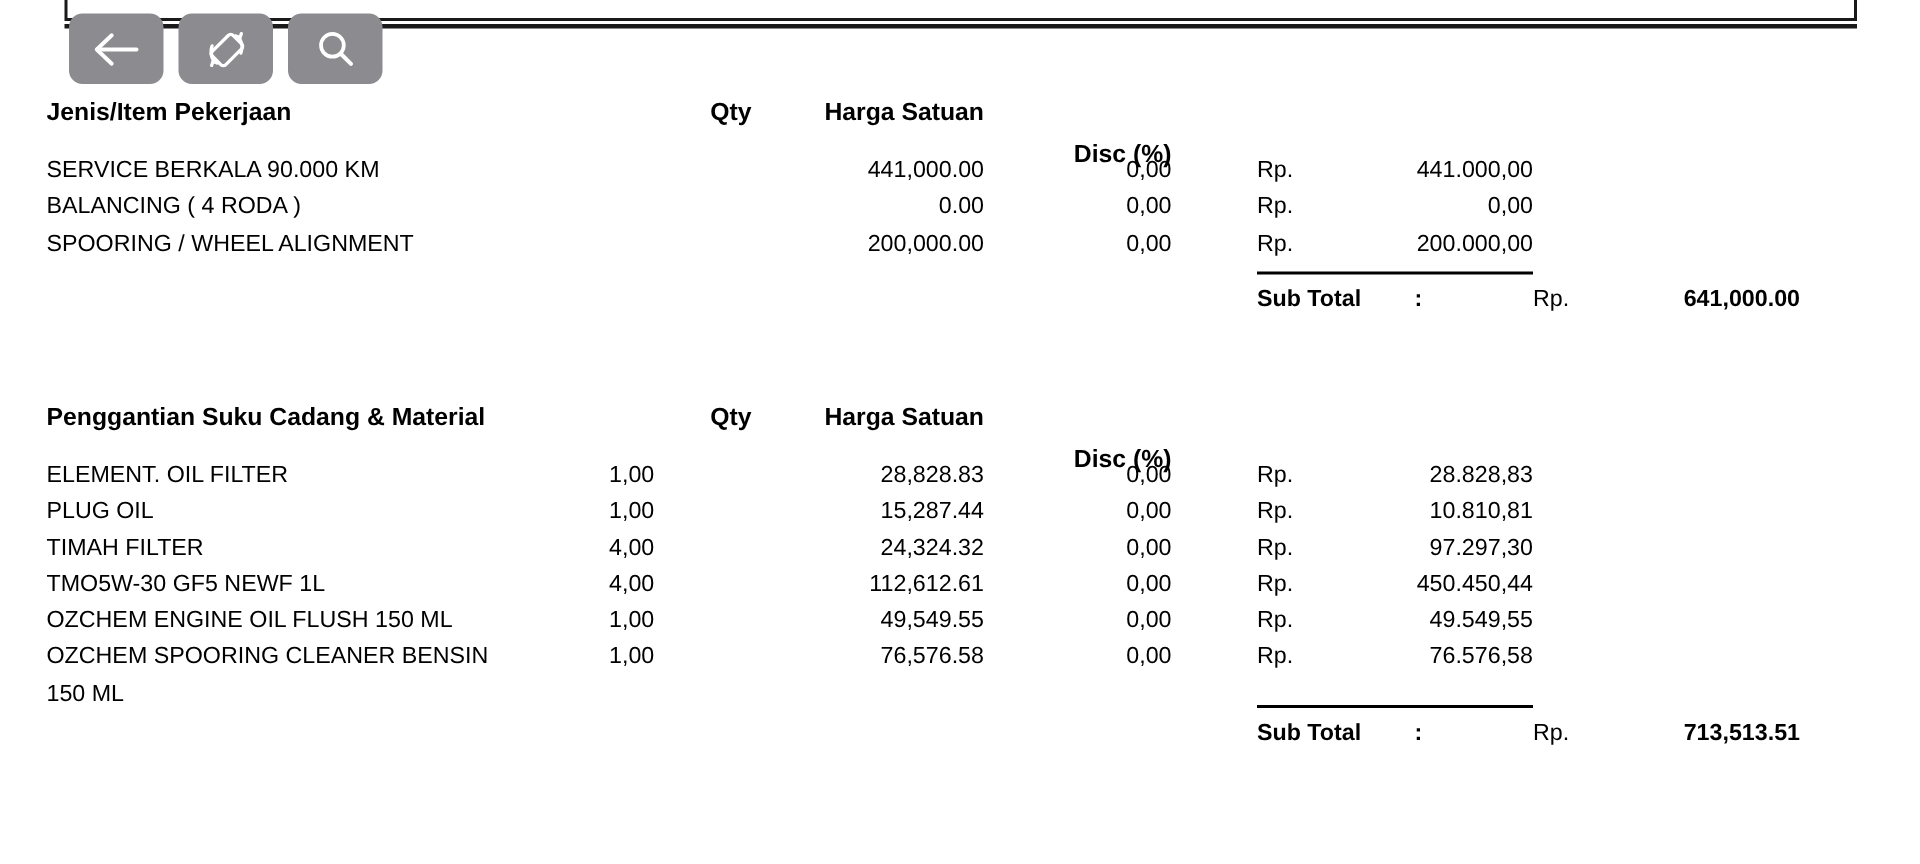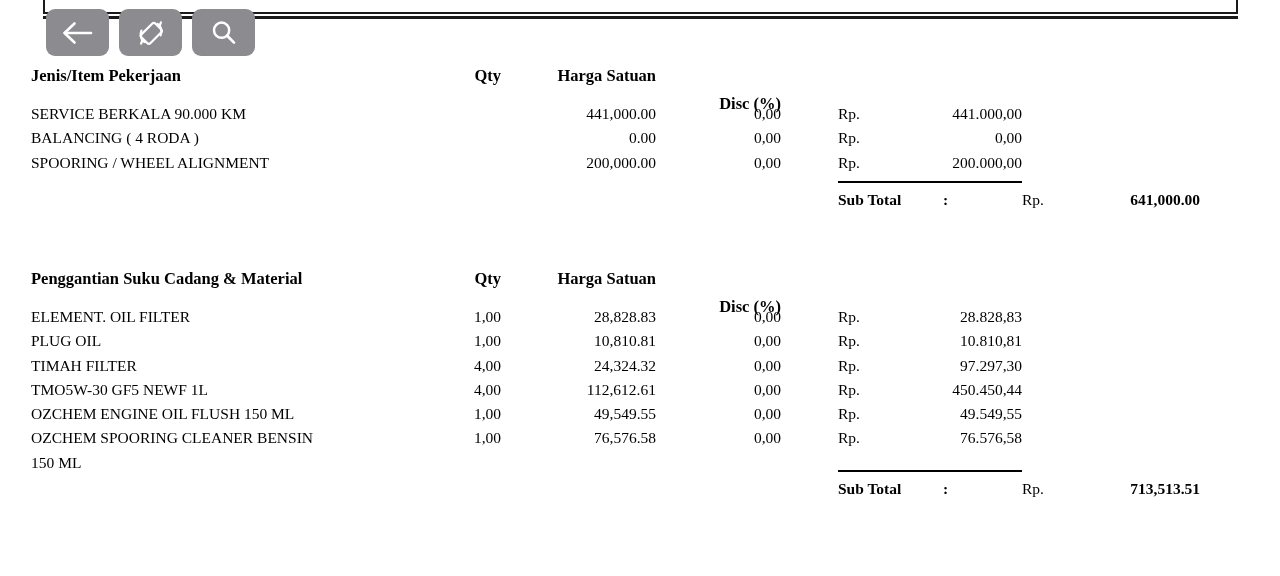--- a/index.html
+++ b/index.html
@@ -60,21 +60,20 @@
     display: block;
   }
 
   
   #sheet {
     position: absolute;
     left: 0;
     top: 0;
     width: 1280px;
     height: 576px;
-    font-family: Liberation Serif, serif;
   }
 
   .section { position: absolute; left: 0; width: 1280px; }
   #section-services { top: 66px; }
   #section-parts { top: 269px; }
 
   .sec-header {
     position: relative;
     height: 26px;
     font-weight: bold;
@@ -85,21 +84,21 @@
   .sec-header .col-price { position: absolute; left: 506px; top: 0; width: 150px; text-align: right; }
   .sec-header .col-disc  { position: absolute; left: 676px; top: 0; width: 105px; text-align: right; margin-top: 28px; }
 
   .rows { position: relative; }
   .row {
     position: relative;
     height: 24.3px;
     font-size: 15.5px;
   }
   .row .c-name  { position: absolute; left: 31px; top: 0; width: 360px; }
-  .row .c-qty   { position: absolute; left: 406px; top: 0; width: 95px; text-align: right; }
+  .row .c-qty   { position: absolute; left: 406px; top: 0; width: 95px; text-align: left; }
   .row .c-price { position: absolute; left: 506px; top: 0; width: 150px; text-align: right; }
   .row .c-disc  { position: absolute; left: 676px; top: 0; width: 105px; text-align: right; }
   .row .c-cur   { position: absolute; left: 838px; top: 0; }
   .row .c-amt   { position: absolute; left: 880px; top: 0; width: 142px; text-align: right; }
   .row .c-name2 { position: absolute; left: 31px; top: 24.3px; width: 360px; }
 
   .subtotal-block { position: absolute; left: 0; width: 1280px; }
   #subtotal-services { top: 181px; }
   #subtotal-parts    { top: 470px; }
 
@@ -224,21 +223,21 @@
         <span class="c-name">ELEMENT. OIL FILTER</span>
         <span class="c-qty">1,00</span>
         <span class="c-price">28,828.83</span>
         <span class="c-disc">0,00</span>
         <span class="c-cur">Rp.</span>
         <span class="c-amt">28.828,83</span>
       </div>
       <div class="row">
         <span class="c-name">PLUG OIL</span>
         <span class="c-qty">1,00</span>
-        <span class="c-price">10,810.81</span>
+        <span class="c-price">15,287.44</span>
         <span class="c-disc">0,00</span>
         <span class="c-cur">Rp.</span>
         <span class="c-amt">10.810,81</span>
       </div>
       <div class="row">
         <span class="c-name">TIMAH FILTER</span>
         <span class="c-qty">4,00</span>
         <span class="c-price">24,324.32</span>
         <span class="c-disc">0,00</span>
         <span class="c-cur">Rp.</span>

